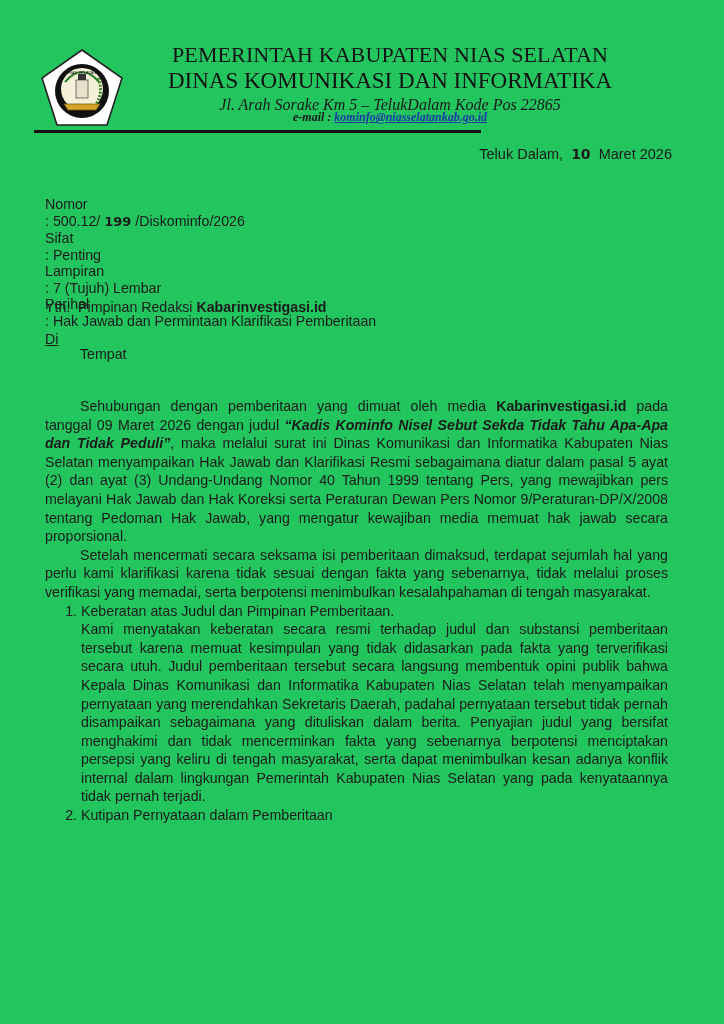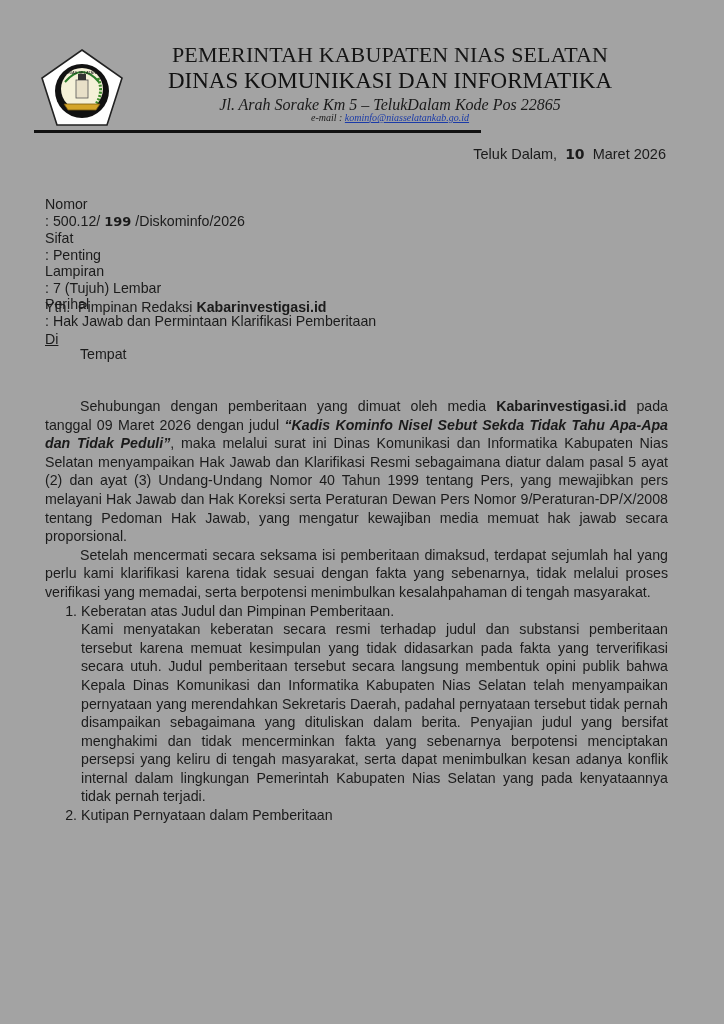--- a/index.html
+++ b/index.html
@@ -1,29 +1,29 @@
 <!DOCTYPE html>
 <html><head>
 <meta charset="utf-8">
 <style>
   html, body { margin: 0; padding: 0; background: #fff; }
   body { width: 724px; height: 1024px; position: relative; overflow: hidden; color: #1a1a1a; }
-  .page { position: absolute; inset: 0; background: #a3a3a3; padding-left: 40px; }
+  .page { position: absolute; inset: 0; background: #22c55e; padding-left: 40px; }
 
   
   .logo { position: absolute; left: 40px; top: 48px; width: 84px; height: 80px; }
   .kop { position: absolute; left: 140px; top: 42px; width: 500px; text-align: center; font-family: "Liberation Serif", serif; }
   .kop .l1 { font-size: 22px; line-height: 26px; letter-spacing: 0.1px; color: #151515; }
   .kop .l2 { font-size: 23px; line-height: 26px; font-weight: normal; color: #111; }
   .kop .l3 { font-size: 16px; line-height: 13px; font-style: italic; margin-top: 4px; }
-  .kop .l4 { font-size: 10px; line-height: 13px; font-style: italic; font-weight: normal; }
+  .kop .l4 { font-size: 12px; line-height: 13px; font-style: italic; font-weight: bold; }
   .kop .l4 a { color: #1a3aa8; text-decoration: underline; }
 
   .doc { font-family: "Liberation Sans", sans-serif; font-size: 14.2px; color: #1b1b1b; }
-  .date { position: absolute; right: 58px; top: 146px; font-size: 14.5px; }
+  .date { position: absolute; right: 52px; top: 146px; font-size: 14.5px; }
   .date .hw { font-weight: bold; font-family: "DejaVu Sans", sans-serif; font-size: 14px; margin: 0 4px; }
 
   .meta { position: absolute; left: 45px; top: 196px; line-height: 16.5px; }
   .meta .row { display: flex; flex-direction: column; }
   .meta .k { width: 70px; }
   .meta .hw { font-weight: bold; font-family: "DejaVu Sans", sans-serif; font-size: 13px; }
 
   .yth { position: absolute; left: 45px; top: 299px; }
   .di { position: absolute; left: 45px; top: 331px; text-decoration: underline; }
   .tempat { position: absolute; left: 80px; top: 346px; }

